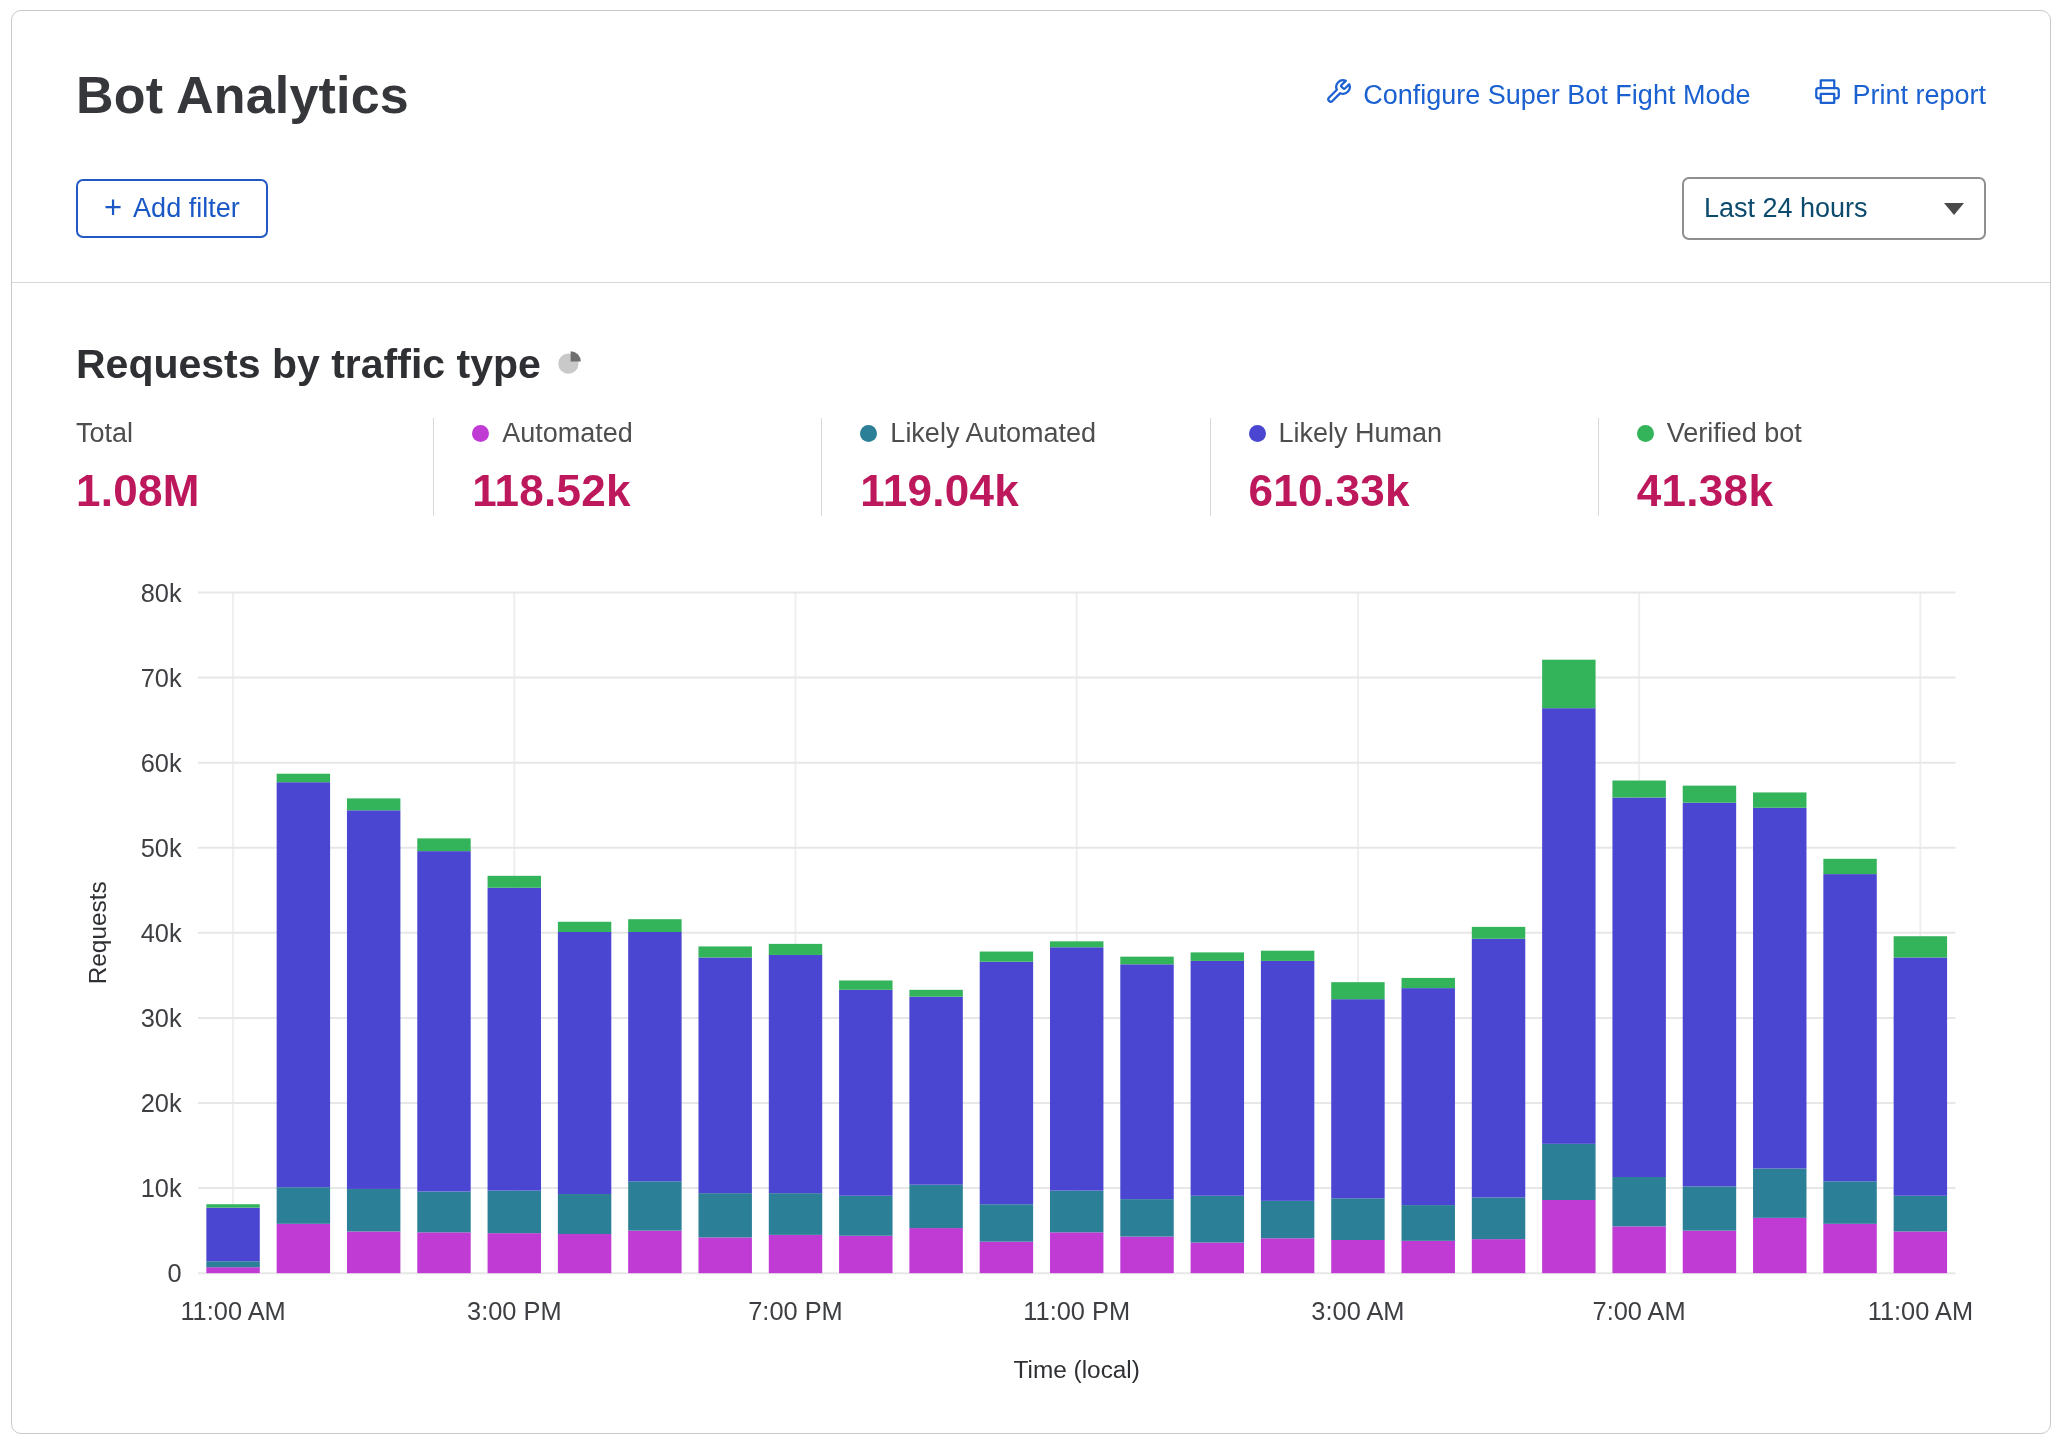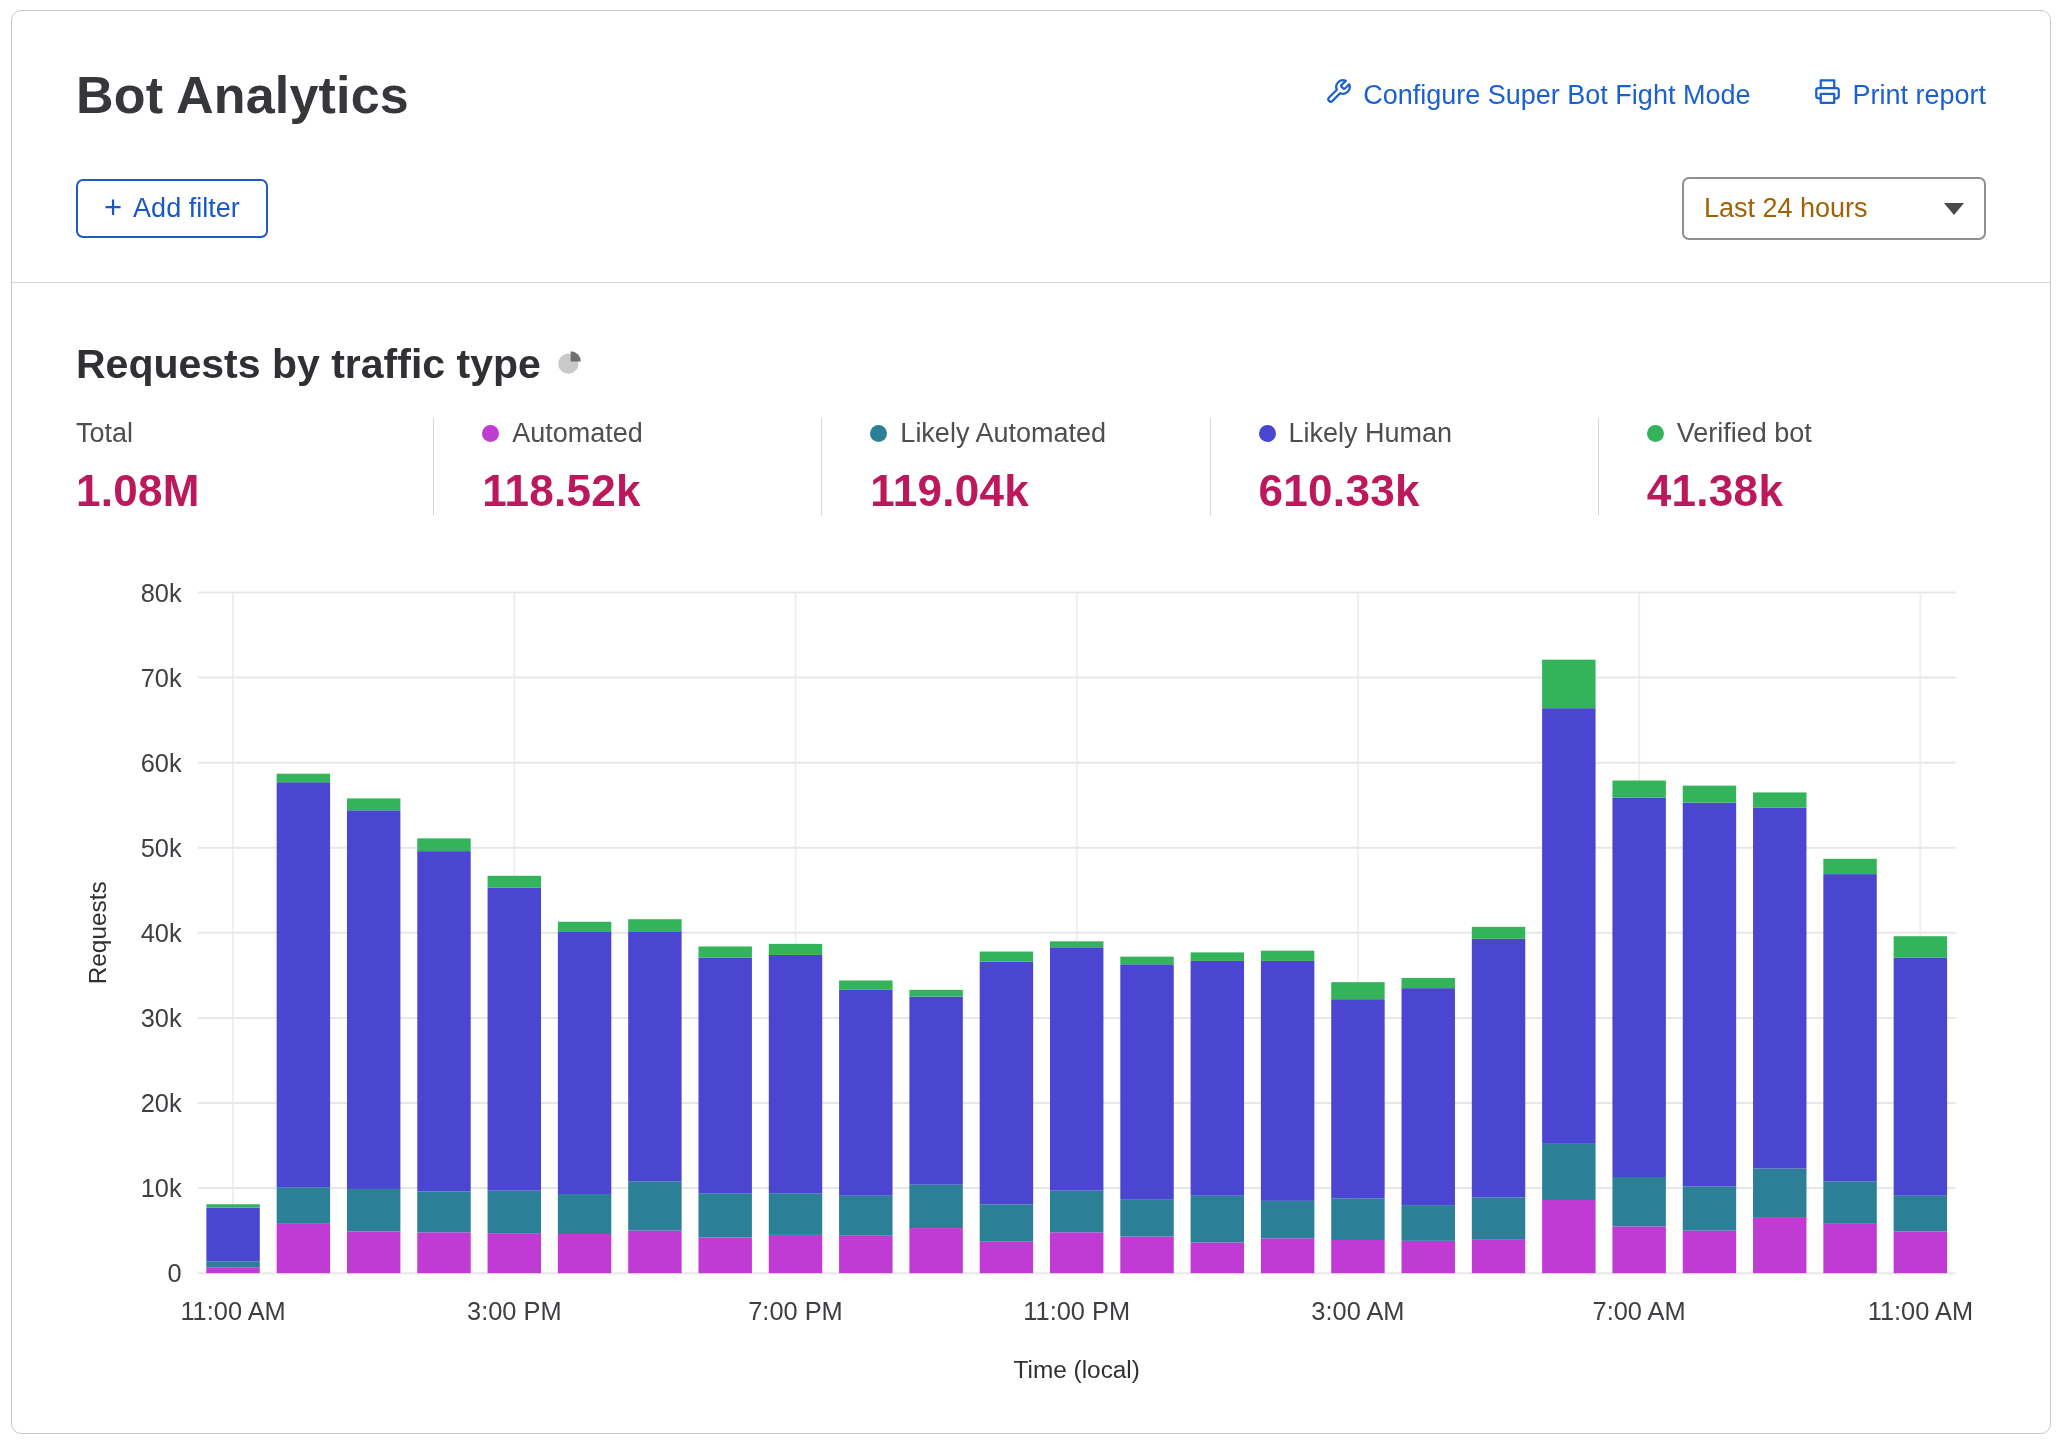--- a/index.html
+++ b/index.html
@@ -29,36 +29,36 @@
     font-family:inherit; font-size:27px; color:#1a58c6;
     background:#fff; border:2px solid #2158c2; border-radius:7px;
     padding:12px 26px; cursor:pointer;
   }
   .add-filter .plus { font-size:31px; line-height:1; margin-top:-3px; }
 
   .select {
     width:304px; box-sizing:border-box;
     display:flex; justify-content:space-between; align-items:center;
     border:2px solid #8f8f8f; border-radius:7px;
-    padding:14px 20px; font-size:27px; color:#a16207;
+    padding:14px 20px; font-size:27px; color:#0c4a6e;
     background:#fff; cursor:pointer;gap:8px;
   }
   .caret { width:0; height:0; border-left:10px solid transparent; border-right:10px solid transparent; border-top:12px solid #4a4a4a; }
 
   .hr { border-top:1.5px solid #d6d6d6; }
 
   
   .section-title-row { display:flex; align-items:center; gap:15px; margin-top:58px; }
   h2 { font-size:41px; margin:0; color:#2e3033; font-weight:bold; }
   .icon-pie { width:27px; height:27px; }
 
   
   .stats { display:grid; grid-template-columns:0.92fr 1fr 1fr 1fr 1fr; margin-top:30px; }
   .stat { padding-right:18px; }
-  .stat + .stat { border-left:1.5px solid #d9d9d9; padding-left:48px; }
+  .stat + .stat { border-left:1.5px solid #d9d9d9; padding-left:38px; }
   .stat-head { display:flex; align-items:center; gap:13px; font-size:27px; color:#4e4e4e; }
   .dot { width:17px; height:17px; border-radius:50%; flex:none; }
   .stat-value { font-size:44px; font-weight:bold; color:#be185d; margin-top:17px; letter-spacing:0.3px; }
 
   
   .chart-wrap { margin-top:46px; padding-bottom:24px; }
   .chart-wrap svg { display:block; width:100%; height:auto; }
   .tick { font-size:25px; fill:#3d3f42; }
   .axis-title { font-size:24px; fill:#2e3033; }
 </style>

